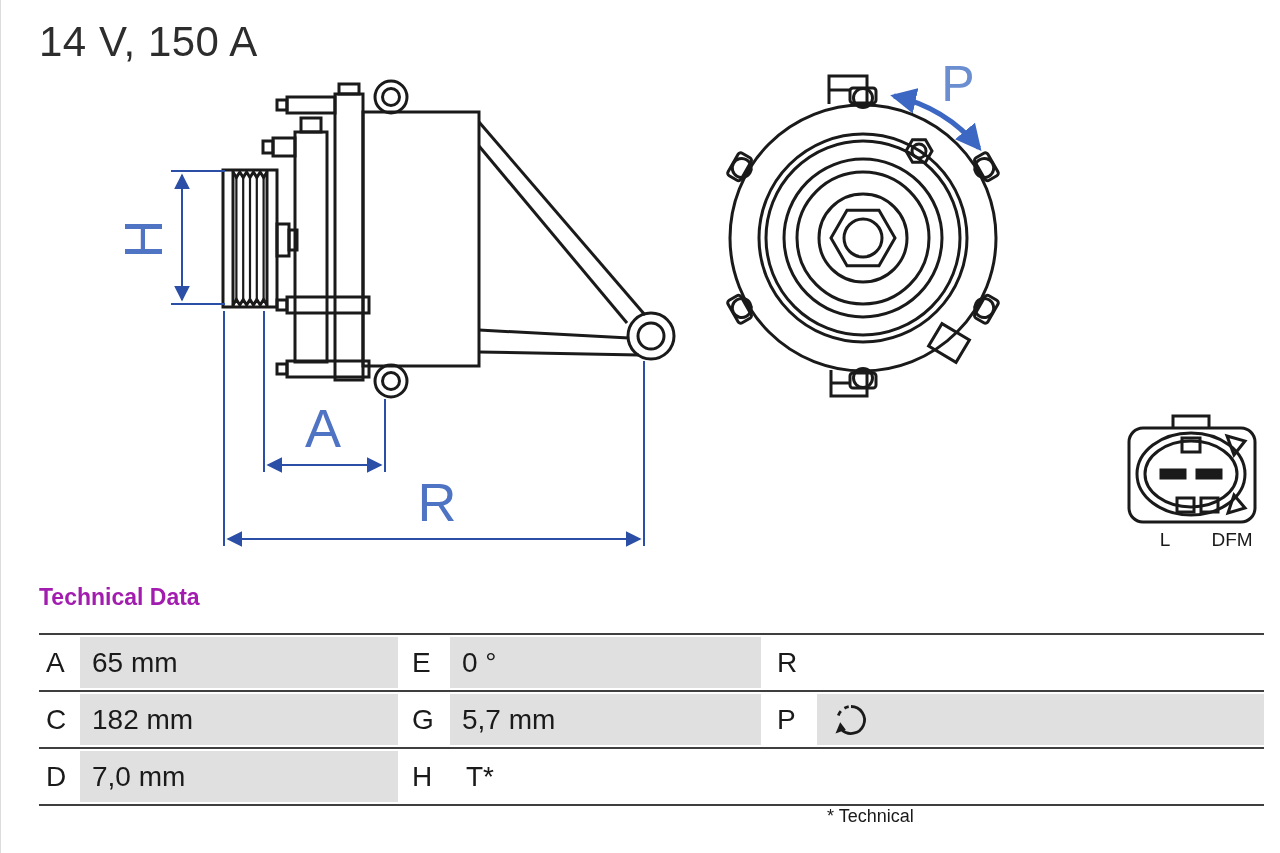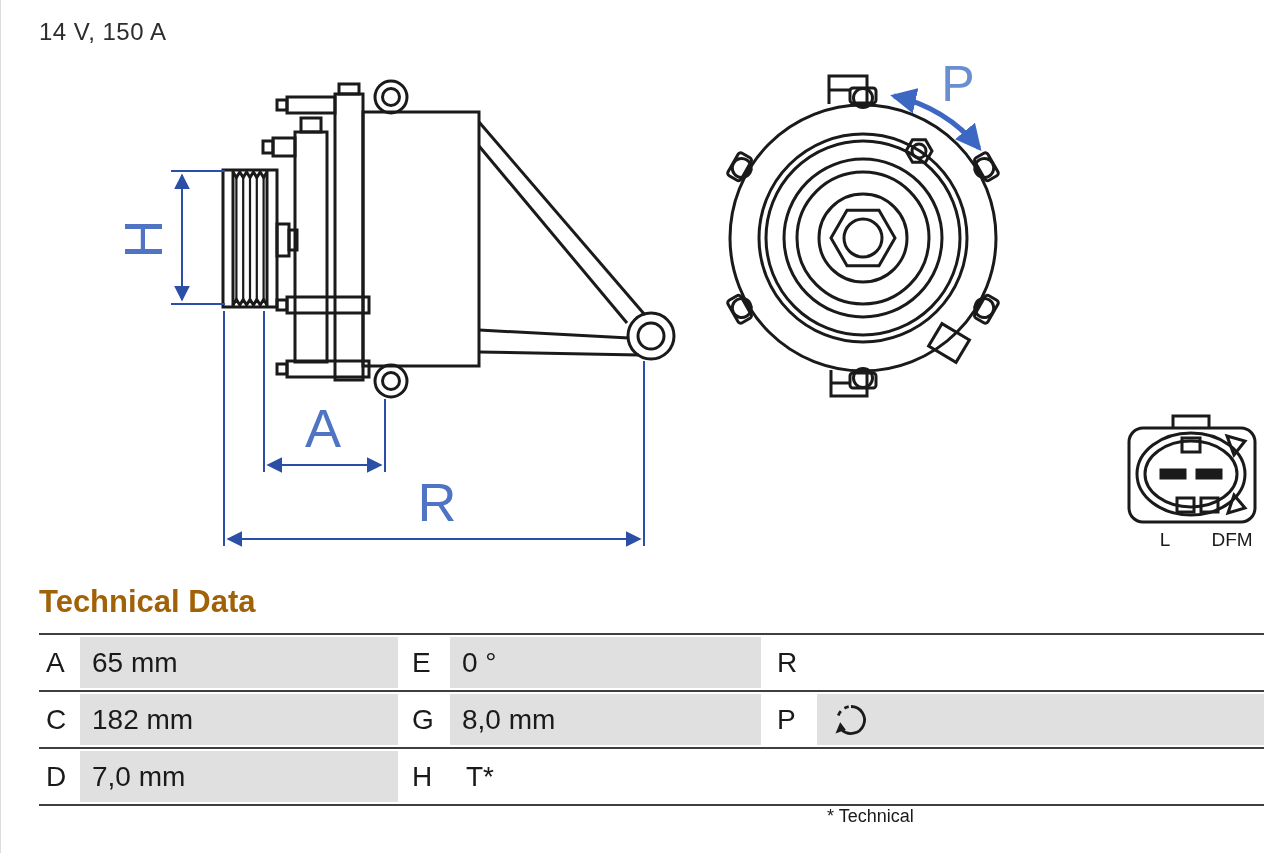--- a/index.html
+++ b/index.html
@@ -2,29 +2,29 @@
 <html><head>
 <meta charset="utf-8">
 <style>
   html,body{margin:0;padding:0;background:#fff;}
   #stage{
     position:relative;width:1280px;height:853px;background:#fff;overflow:hidden;
     border-left:1px solid #dcdcdc;box-sizing:border-box;
     font-family:"Liberation Sans", sans-serif;color:#1a1a1a;
   }
   .rating{
-    position:absolute;left:38px;top:18px;font-size:24px;font-weight:400;color:#2d2d2d;
+    position:absolute;left:38px;top:18px;font-size:42px;font-weight:400;color:#2d2d2d;
     letter-spacing:.5px;
   }
   .drawing-svg{position:absolute;left:0;top:0;}
   .dim-label{font-family:"Liberation Sans",sans-serif;font-weight:100;fill:#4f74c4;}
   .p-label{font-family:"Liberation Sans",sans-serif;font-weight:100;fill:#6a8ed0;}
   .conn-label{font-family:"Liberation Sans",sans-serif;font-weight:400;font-size:19px;fill:#1a1a1a;}
   .tech-title{
-    position:absolute;left:38px;top:584px;font-size:31px;font-weight:700;color:#a16207;
+    position:absolute;left:38px;top:584px;font-size:23px;font-weight:700;color:#a21caf;
   }
   .data-table{position:absolute;left:38px;top:633px;width:1225px;}
   .trow{display:flex;height:57px;border-top:2px solid #3f3f3f;box-sizing:border-box;}
   .trow:last-child{border-bottom:2px solid #3f3f3f;height:59px;}
   .cell{display:flex;align-items:center;font-size:28px;box-sizing:border-box;}
   .key{background:#fff;}
   .key.k1{width:41px;padding-left:7px;}
   .key.k2{width:52px;padding-left:14px;}
   .key.k3{width:56px;padding-left:16px;}
   .val{background:#e0e0e1;background-clip:padding-box;border-top:2px solid #fff;border-bottom:2px solid #fff;padding-left:12px;}
@@ -198,21 +198,21 @@
       <div class="cell key k1">A</div>
       <div class="cell val v1">65 mm</div>
       <div class="cell key k2">E</div>
       <div class="cell val v2">0 °</div>
       <div class="cell key k3">R</div>
     </div>
     <div class="trow">
       <div class="cell key k1">C</div>
       <div class="cell val v1">182 mm</div>
       <div class="cell key k2">G</div>
-      <div class="cell val v2">8,0 mm</div>
+      <div class="cell val v2">5,7 mm</div>
       <div class="cell key k3">P</div>
       <div class="cell val v3">
         <svg class="rot-icon" width="40" height="40" viewBox="0 0 40 40">
           <path d="M20,6.5 A13.5,13.5 0 1 1 10.45,29.55" stroke="#1a1a1a" stroke-width="2.8" fill="none"></path>
           <path d="M7.3,15.4 A13.5,13.5 0 0 1 17.7,6.7" stroke="#1a1a1a" stroke-width="2.8" fill="none" stroke-dasharray="5 4.5"></path>
           <polygon points="4.5,33.5 14.8,29.8 9.2,22.2" fill="#1a1a1a"></polygon>
         </svg>
       </div>
     </div>
     <div class="trow">

